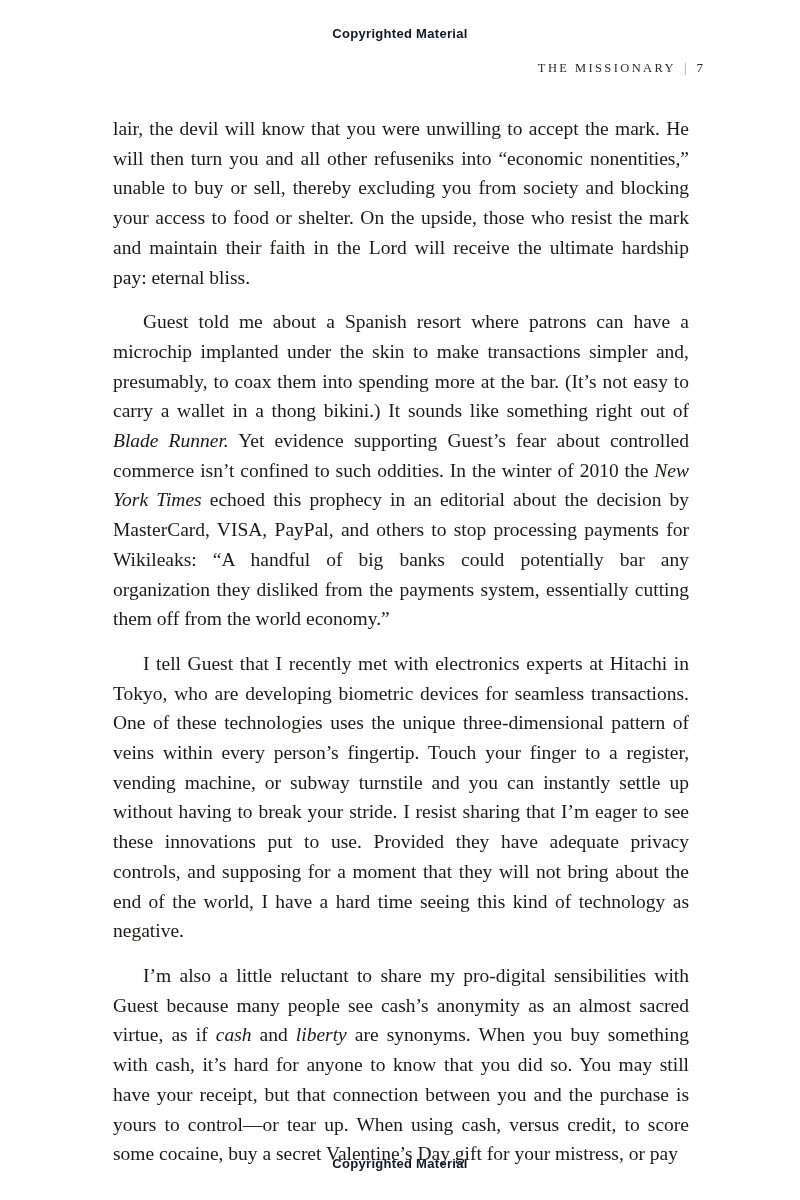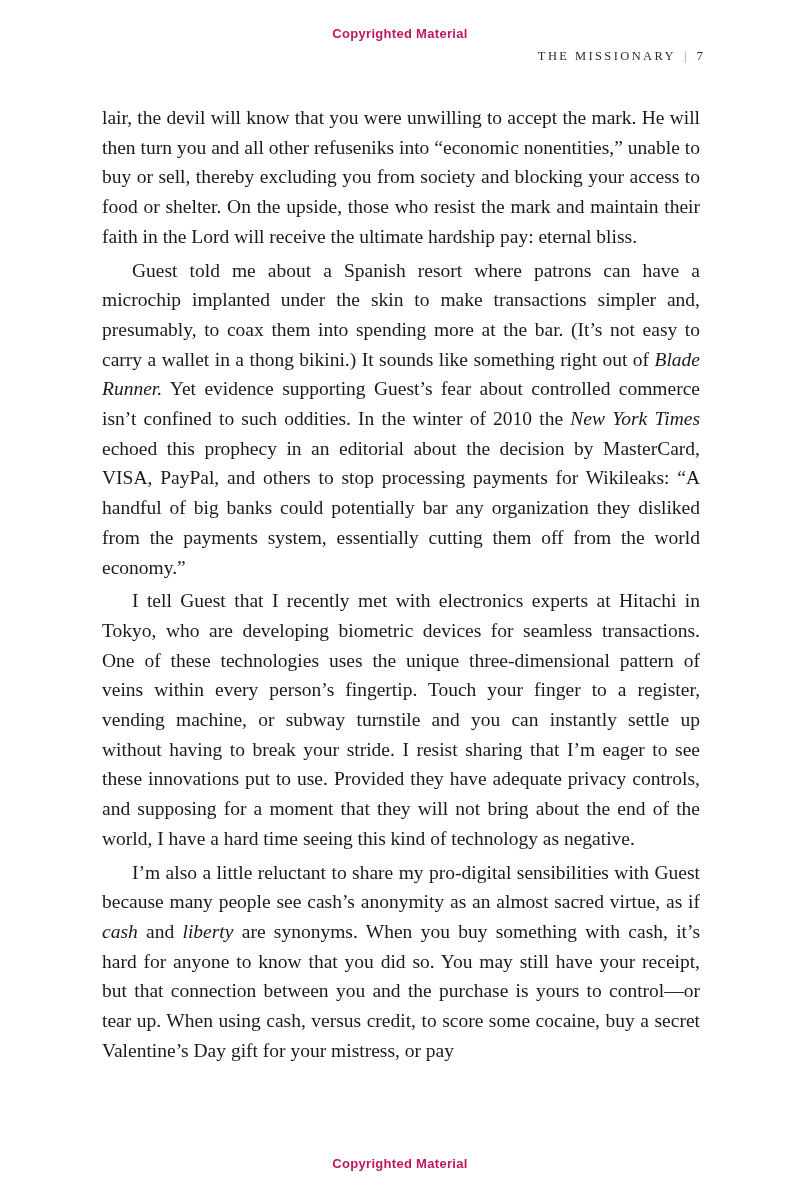--- a/index.html
+++ b/index.html
@@ -17,29 +17,29 @@
     color: #1c1a18;
   }
   .copyright-notice {
     position: absolute;
     left: 0;
     width: 100%;
     text-align: center;
     font-family: "Liberation Sans", sans-serif;
     font-size: 13px;
     font-weight: 600;
-    color: #be185d;
+    color: #0f172a;
     letter-spacing: 0.3px;
   }
   .copyright-notice.top { top: 26px; }
   .copyright-notice.bottom { top: 1156px; }
 
   .running-header {
     position: absolute;
-    top: 48px;
+    top: 60px;
     right: 97px;
     font-family: "Liberation Serif", serif;
     font-size: 12.5px;
     color: #2e2b28;
     letter-spacing: 2.4px;
     white-space: nowrap;
   }
   .running-header .sep {
     color: #9a948d;
     margin: 0 10px 0 8px;
@@ -53,21 +53,21 @@
   .body-text {
     position: absolute;
     top: 99px;
     left: 98px;
     width: 606px;
     font-size: 19.5px;
     line-height: 29.7px;
     text-align: justify;
   }
   .body-text p {
-    margin: 4px;
+    margin: 15px;
     padding: 0;
   }
   .body-text p.indent {
     text-indent: 30px;
   }
   .body-text em {
   }
 </style>
 </head>
 <body>

